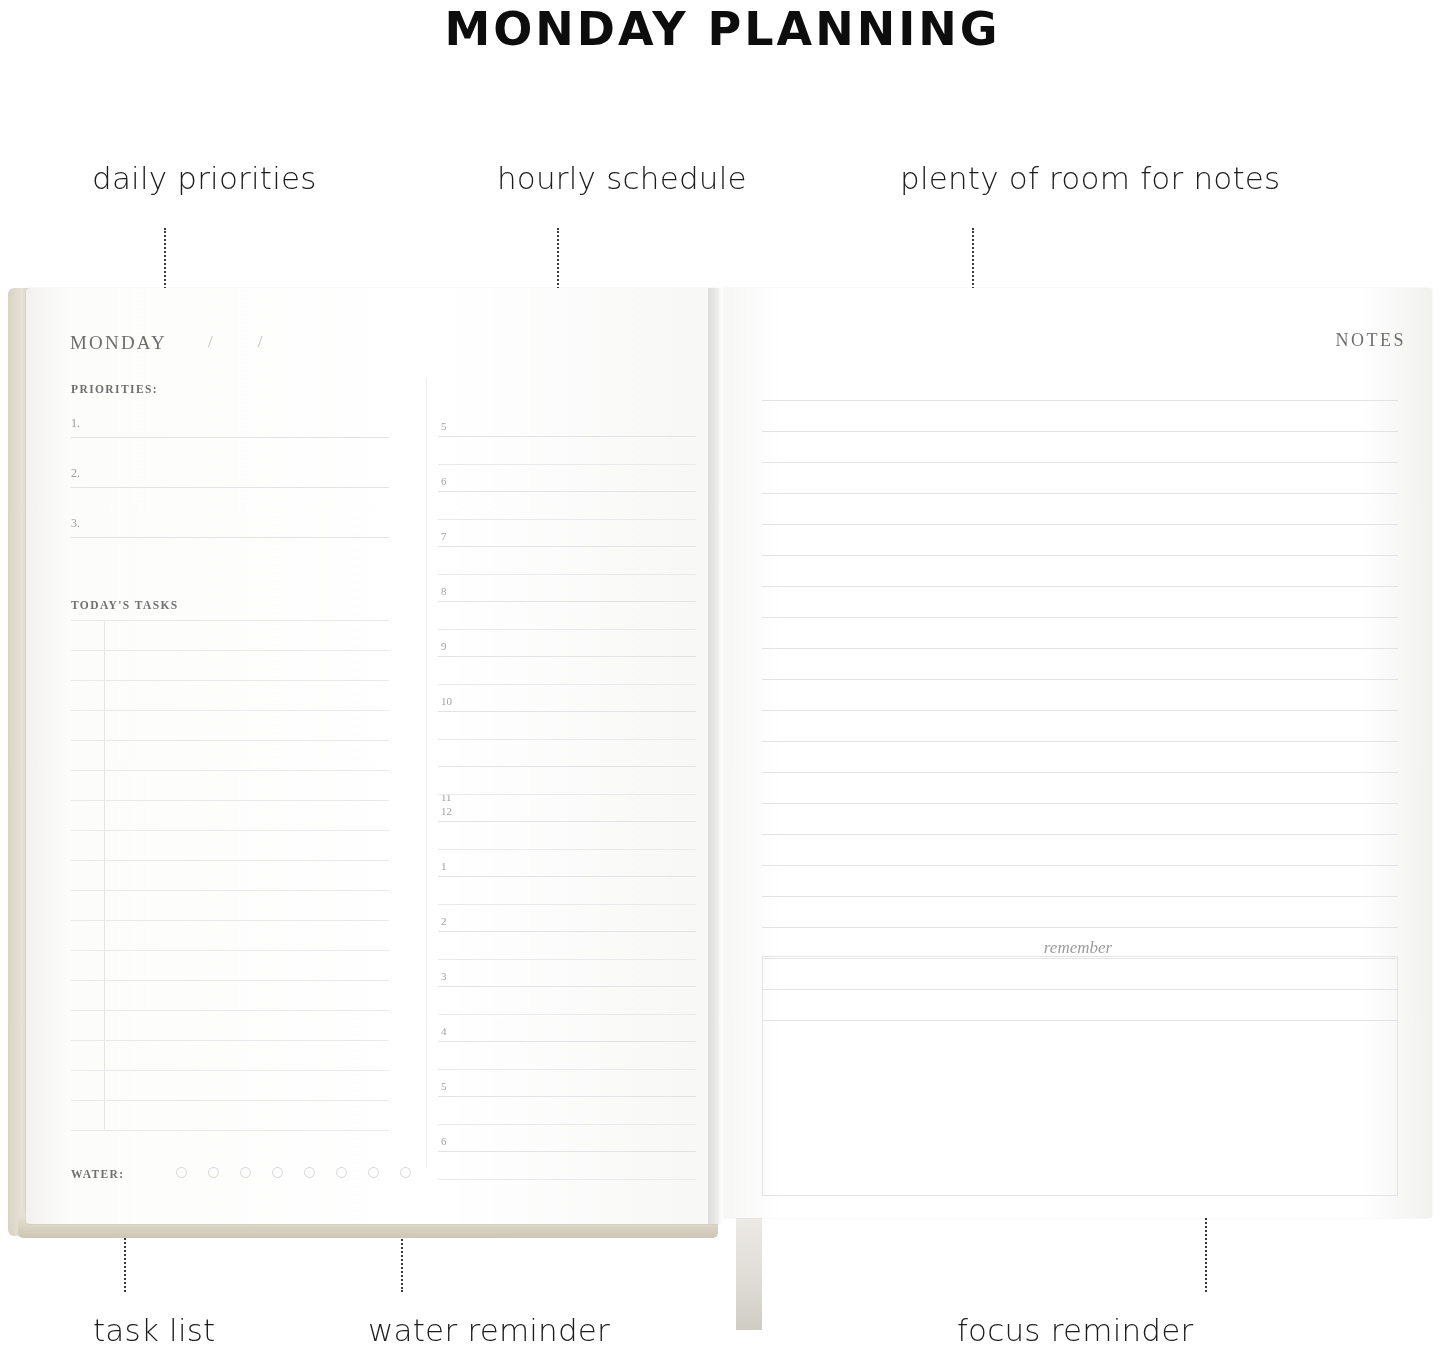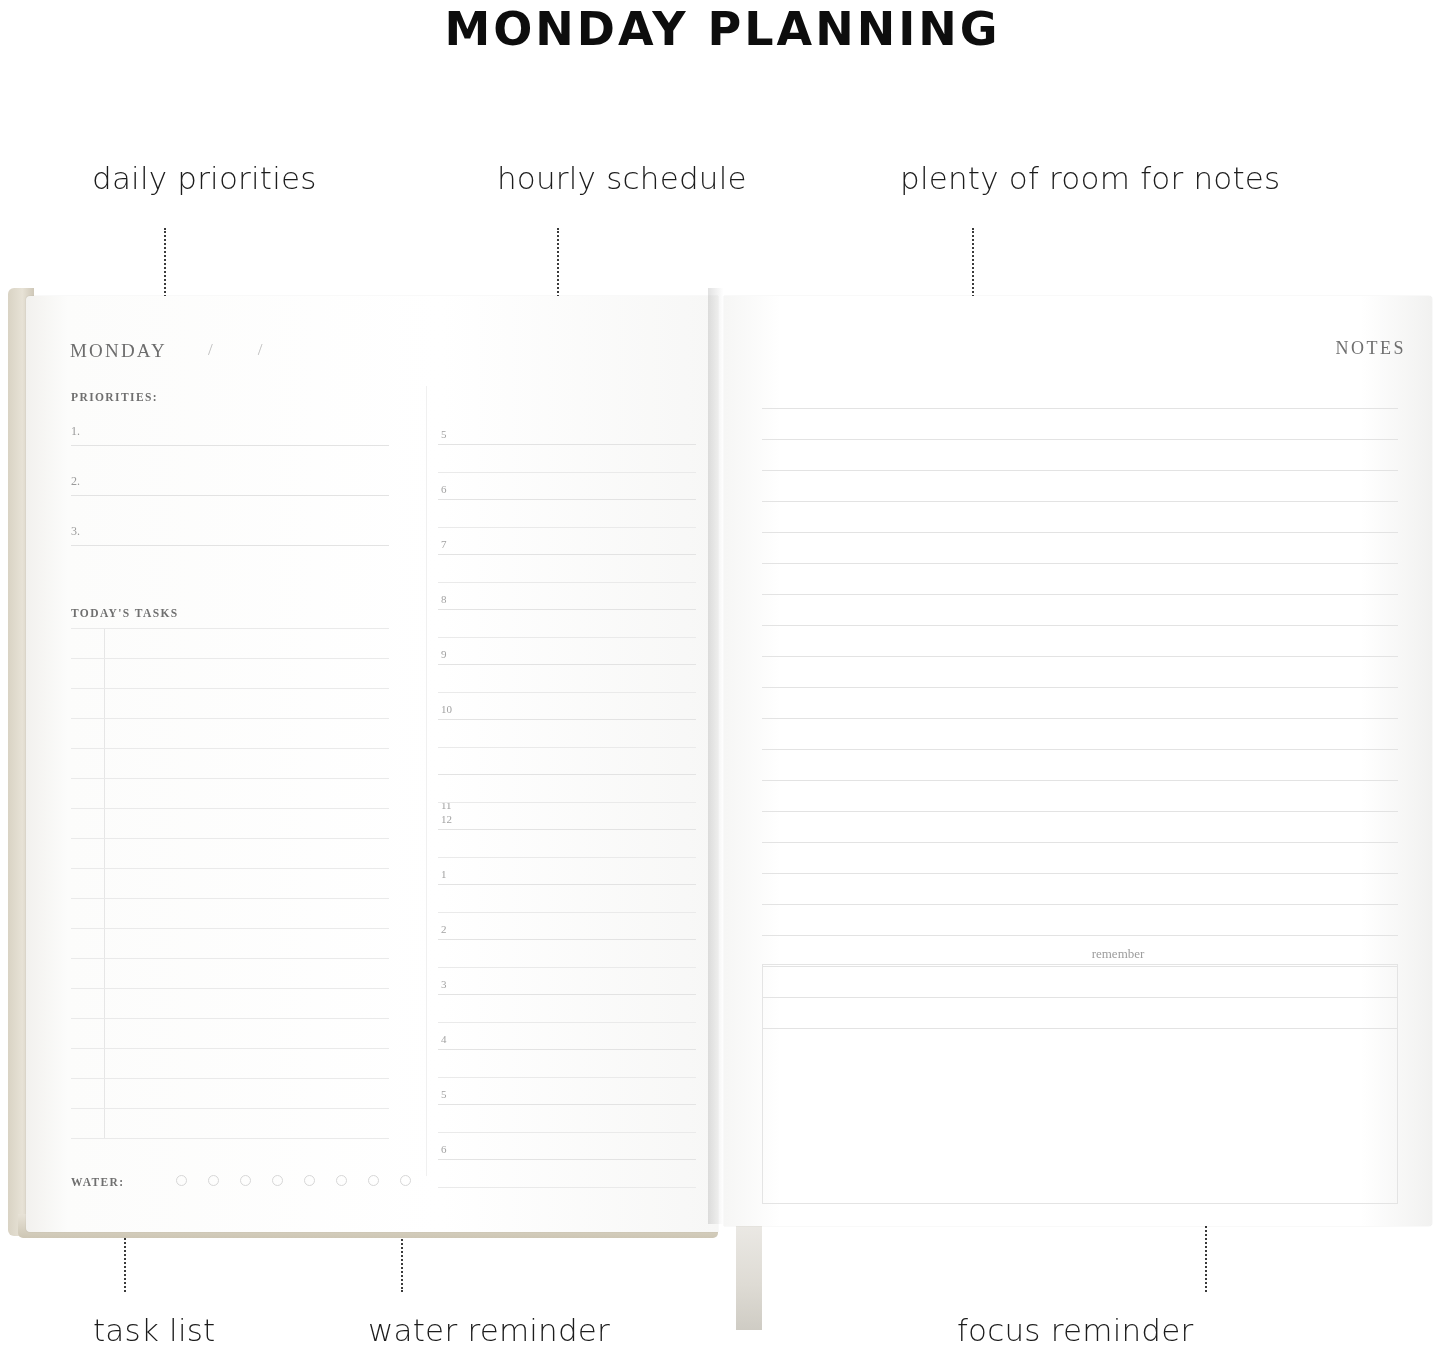--- a/index.html
+++ b/index.html
@@ -78,21 +78,21 @@
   }
   .cloth-bottom {
     position: absolute;
     left: 10px; top: 926px;
     width: 700px; height: 24px;
     background: linear-gradient(180deg,#e7e2d6 0%, #cdc6b4 100%);
     border-radius: 0 0 5px 5px;
   }
   .page {
     position: absolute;
-    top: 8px;
+    top: 0;
     background: #fdfdfd;
     box-shadow: 0 0 1px rgba(0,0,0,0.25);
   }
   .page-left {
     left: 18px;
     width: 692px;
     height: 936px;
     background: linear-gradient(90deg,#f2f1ee 0%, #fcfcfb 6%, #ffffff 60%, #f7f7f6 100%);
     border-radius: 4px 0 0 4px;
   }
@@ -179,23 +179,23 @@
     position: absolute;
     width: 9px; height: 9px;
     border-radius: 50%;
     border: 1px solid #d7d7d7;
   }
 
   
   .remember-label {
     position: absolute;
     font-family: "Liberation Serif", serif;
-    font-size: 13px;
+    font-style: italic;
+    font-size: 17px;
     color: #9d9d9d;
-    margin-left: 40px;
   }
   .remember-box {
     position: absolute;
     border: 1px solid #e4e4e4;
   }
 </style>
 </head>
 <body>
 
 <div class="page-title">MONDAY PLANNING</div>

